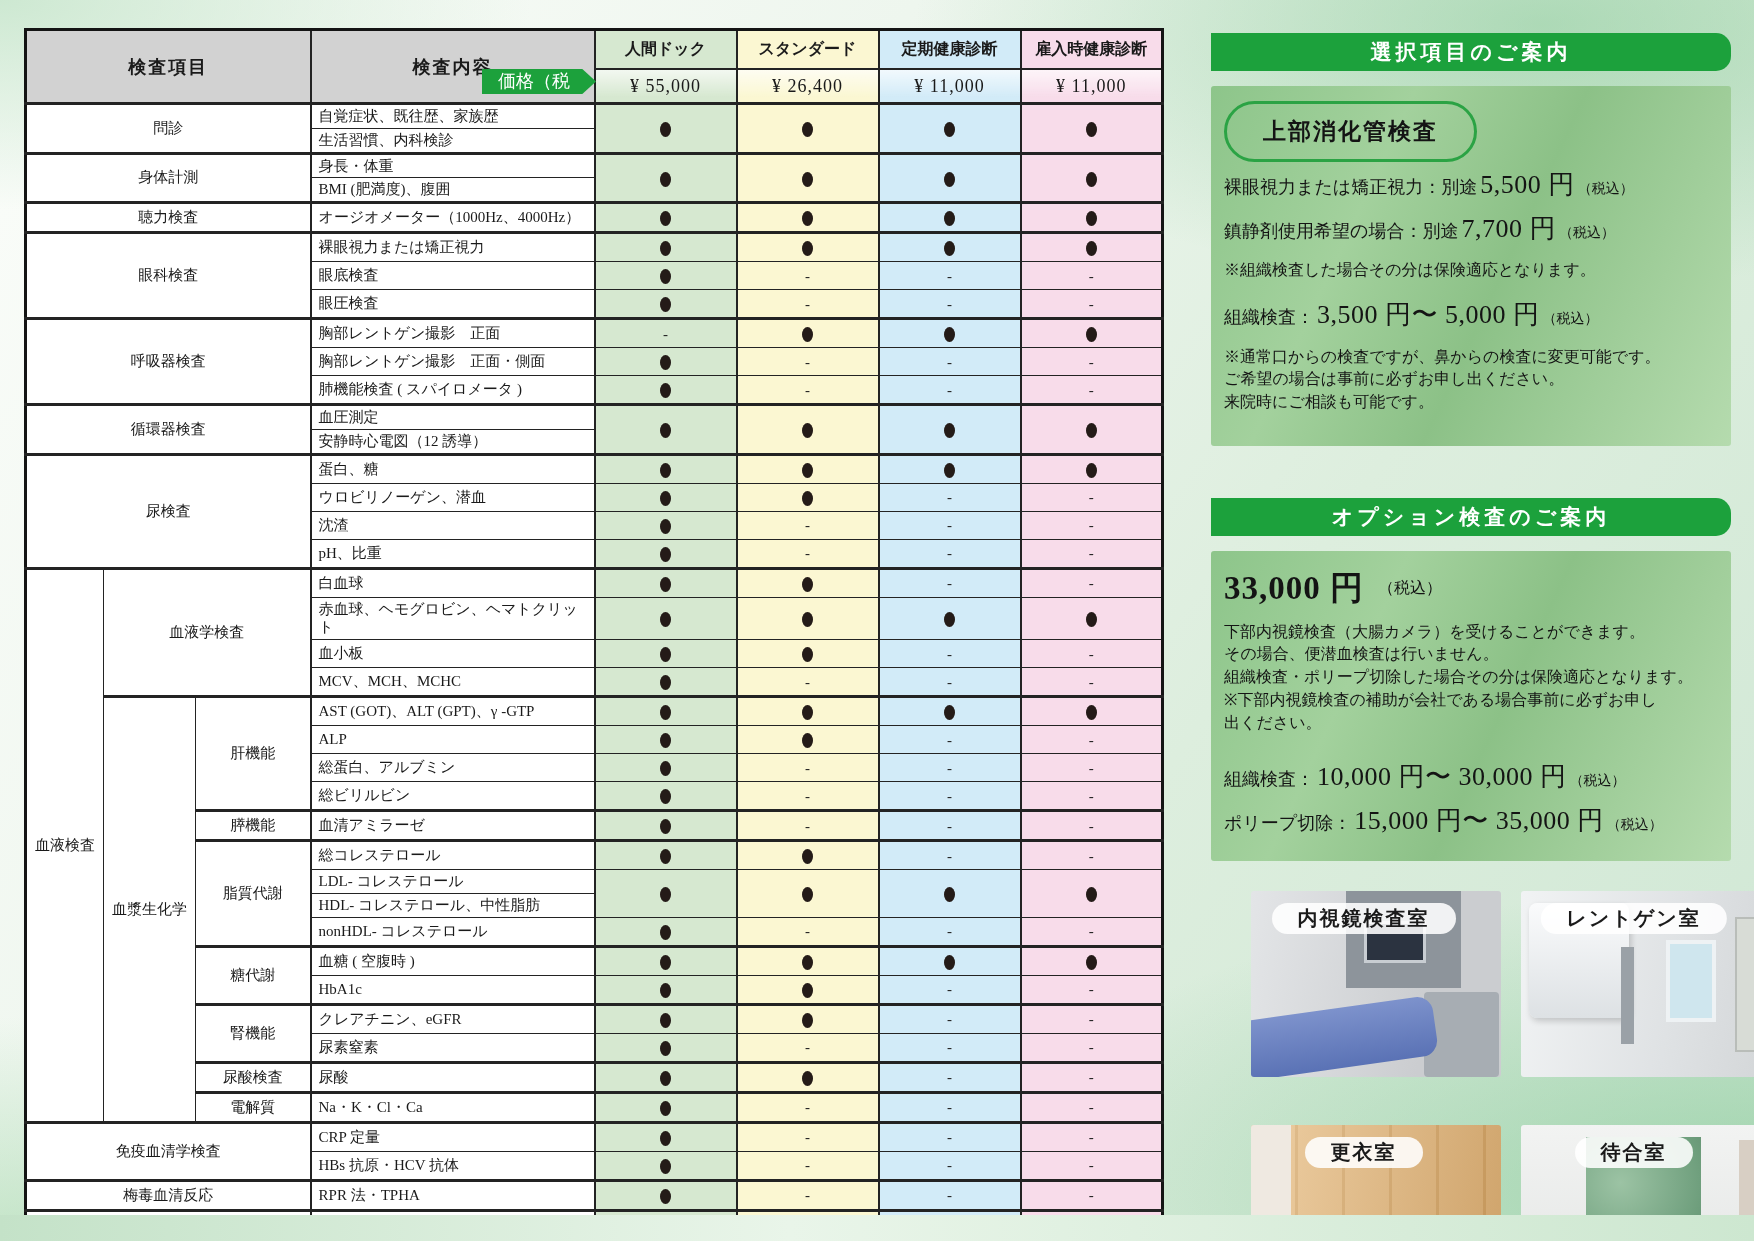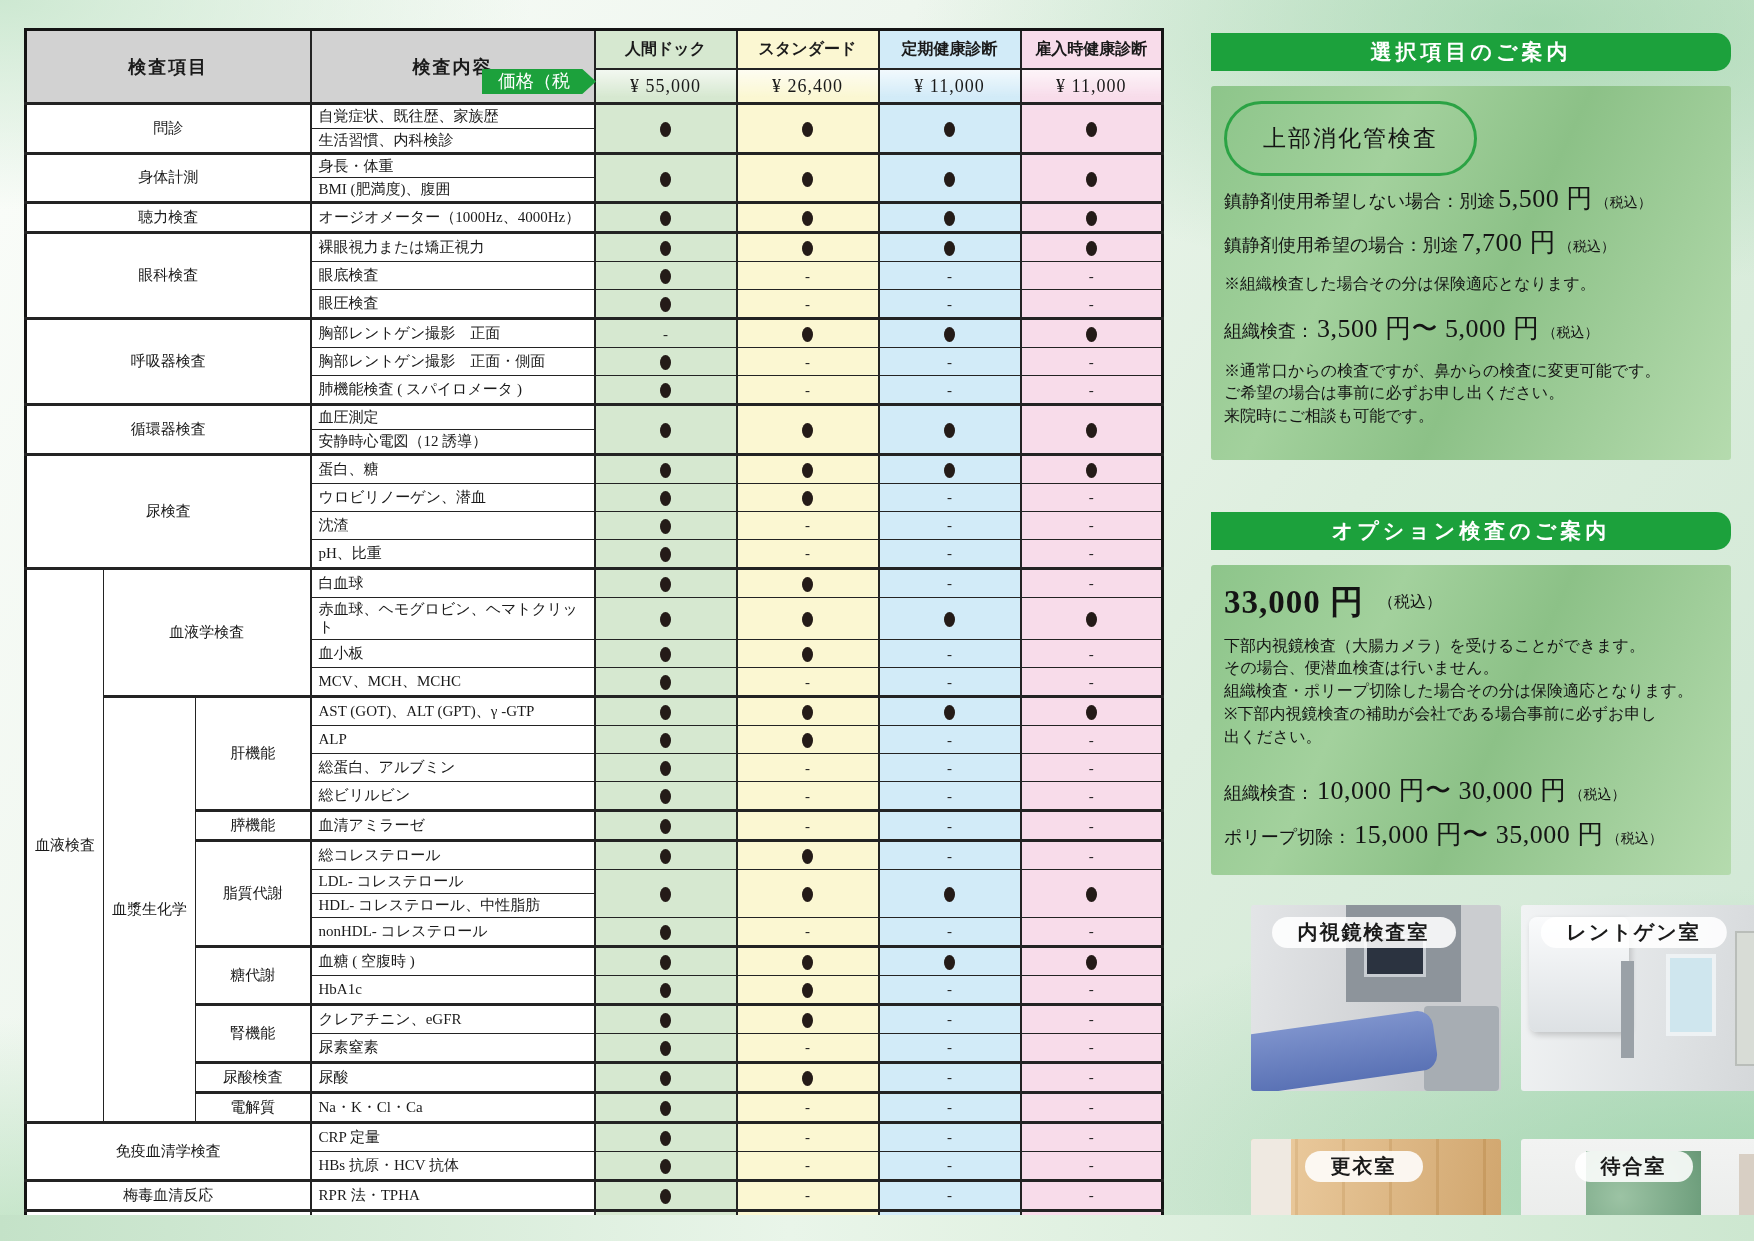--- a/index.html
+++ b/index.html
@@ -37,21 +37,21 @@
     clip-path:polygon(0 0,88% 0,100% 50%,88% 100%,0 100%);}
 
   
   .sidebar{position:absolute;left:1211px;top:33px;width:520px;}
   .gbar{height:38px;background:#1ca13c;border-radius:0 15px 15px 0;color:#fff;
     text-align:center;font-size:21px;font-weight:bold;line-height:38px;letter-spacing:4px;}
   .gbar.second{margin-top:52px;}
   .panel{margin-top:15px;border-radius:3px;padding:15px 13px 16px;color:#141414;
     background:linear-gradient(115deg,#8dc58a 0%,#a3d19d 30%,#8cc187 55%,#b5dbae 100%);}
   .pill{display:inline-block;border:3px solid #2ba344;border-radius:999px;
-    padding:19px 36px;font-size:23px;font-weight:normal;letter-spacing:2px;}
+    padding:12px 36px;font-size:23px;font-weight:bold;letter-spacing:2px;}
   .pillrow{display:flex;align-items:center;gap:14px;margin-bottom:10px;}
   .para{margin:10px 0 12px;font-size:16px;line-height:1.42;white-space:pre-line;}
   .para.first{margin-top:12px;}
   .pline{margin:2px 0;font-size:18px;line-height:1.6;}
   .pline .amt{font-size:26px;letter-spacing:0.5px;padding:0 3px;}
   .pline .tax{font-size:14px;}
   .bigamt{font-size:33px;font-weight:bold;letter-spacing:1px;}
   .bigtax{font-size:16px;}
   .gap{height:8px;}
 
@@ -413,21 +413,21 @@
         </tbody>
       </table>
     <div class="price-ribbon">価格（税込）</div>
   </div>
 
   <aside class="sidebar">
     <div class="gbar">選択項目のご案内</div>
 
     <section class="panel">
       <div class="pill">上部消化管検査</div>
-      <p class="pline"><span>鎮静剤使用希望しない場合：別途</span><span class="amt">5,500 円</span><span class="tax">（税込）</span></p>
+      <p class="pline"><span>裸眼視力または矯正視力：別途</span><span class="amt">5,500 円</span><span class="tax">（税込）</span></p>
       <p class="pline"><span>鎮静剤使用希望の場合：別途</span><span class="amt">7,700 円</span><span class="tax">（税込）</span></p>
       <p class="para">※組織検査した場合その分は保険適応となります。</p>
       <p class="pline"><span>組織検査：</span><span class="amt">3,500 円〜 5,000 円</span><span class="tax">（税込）</span></p>
       <p class="para" style="margin-bottom:16px">※通常口からの検査ですが、鼻からの検査に変更可能です。
 ご希望の場合は事前に必ずお申し出ください。
 来院時にご相談も可能です。</p>
     </section>
 
     <div class="gbar second">オプション検査のご案内</div>
 

